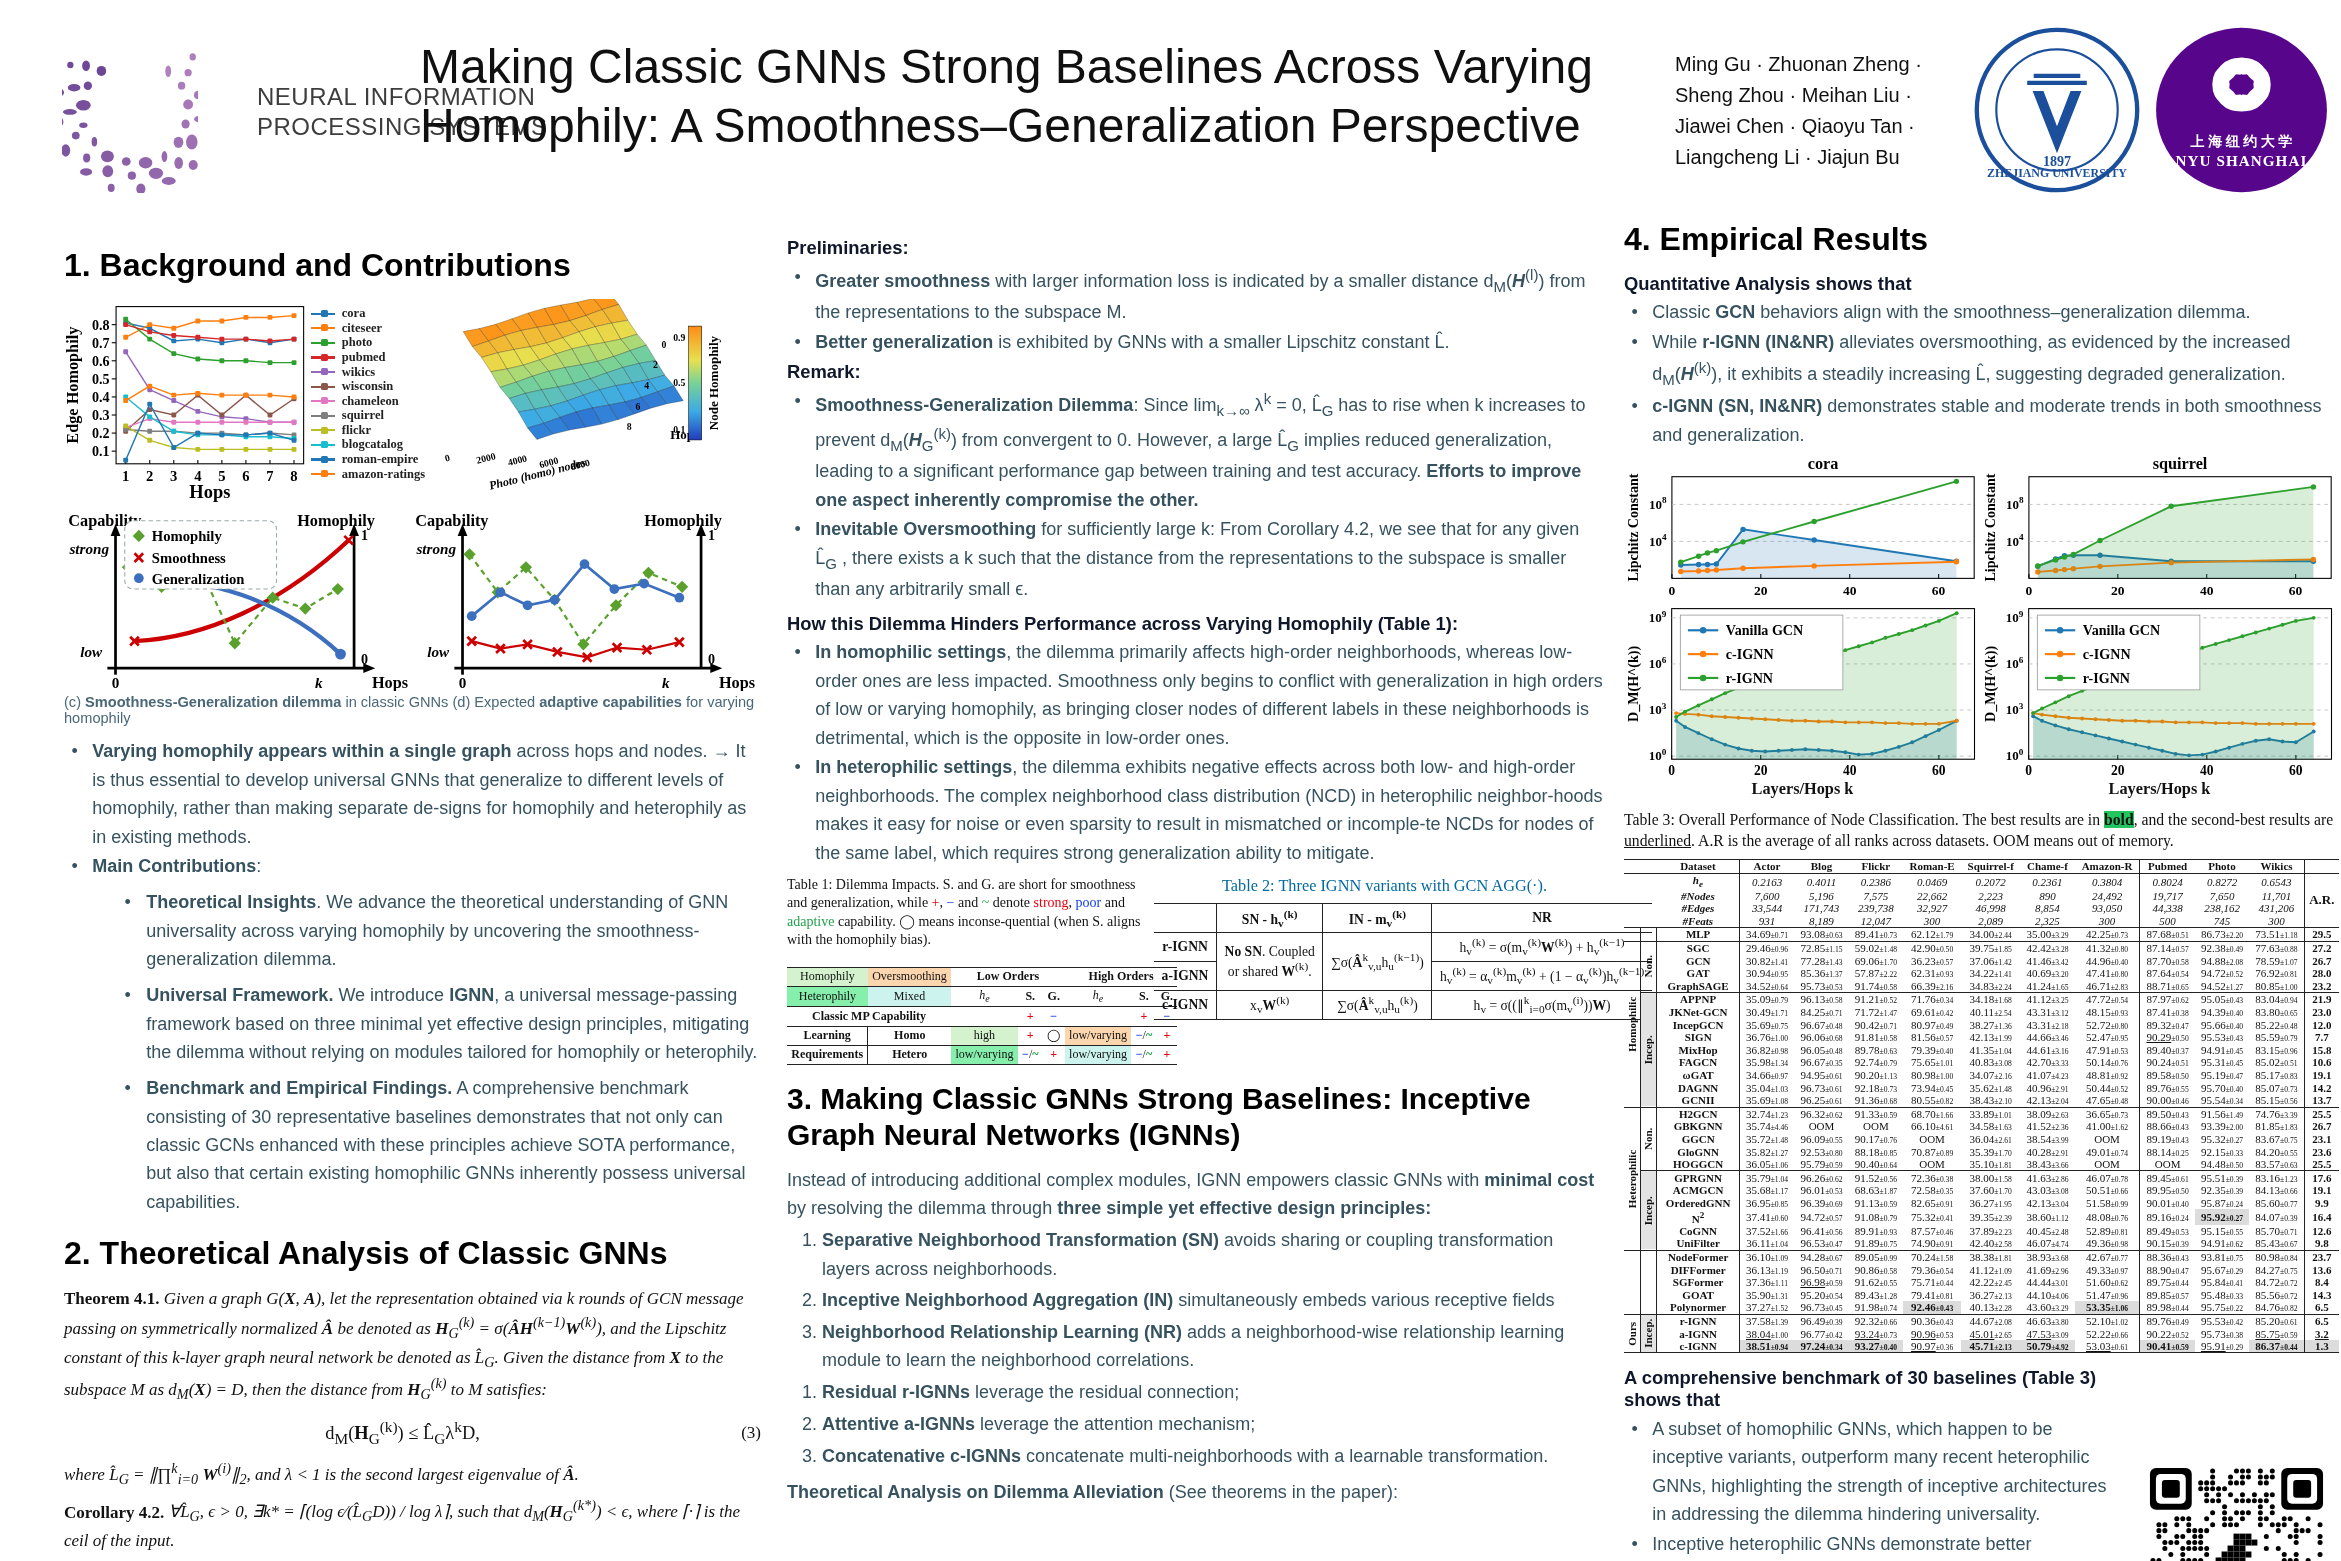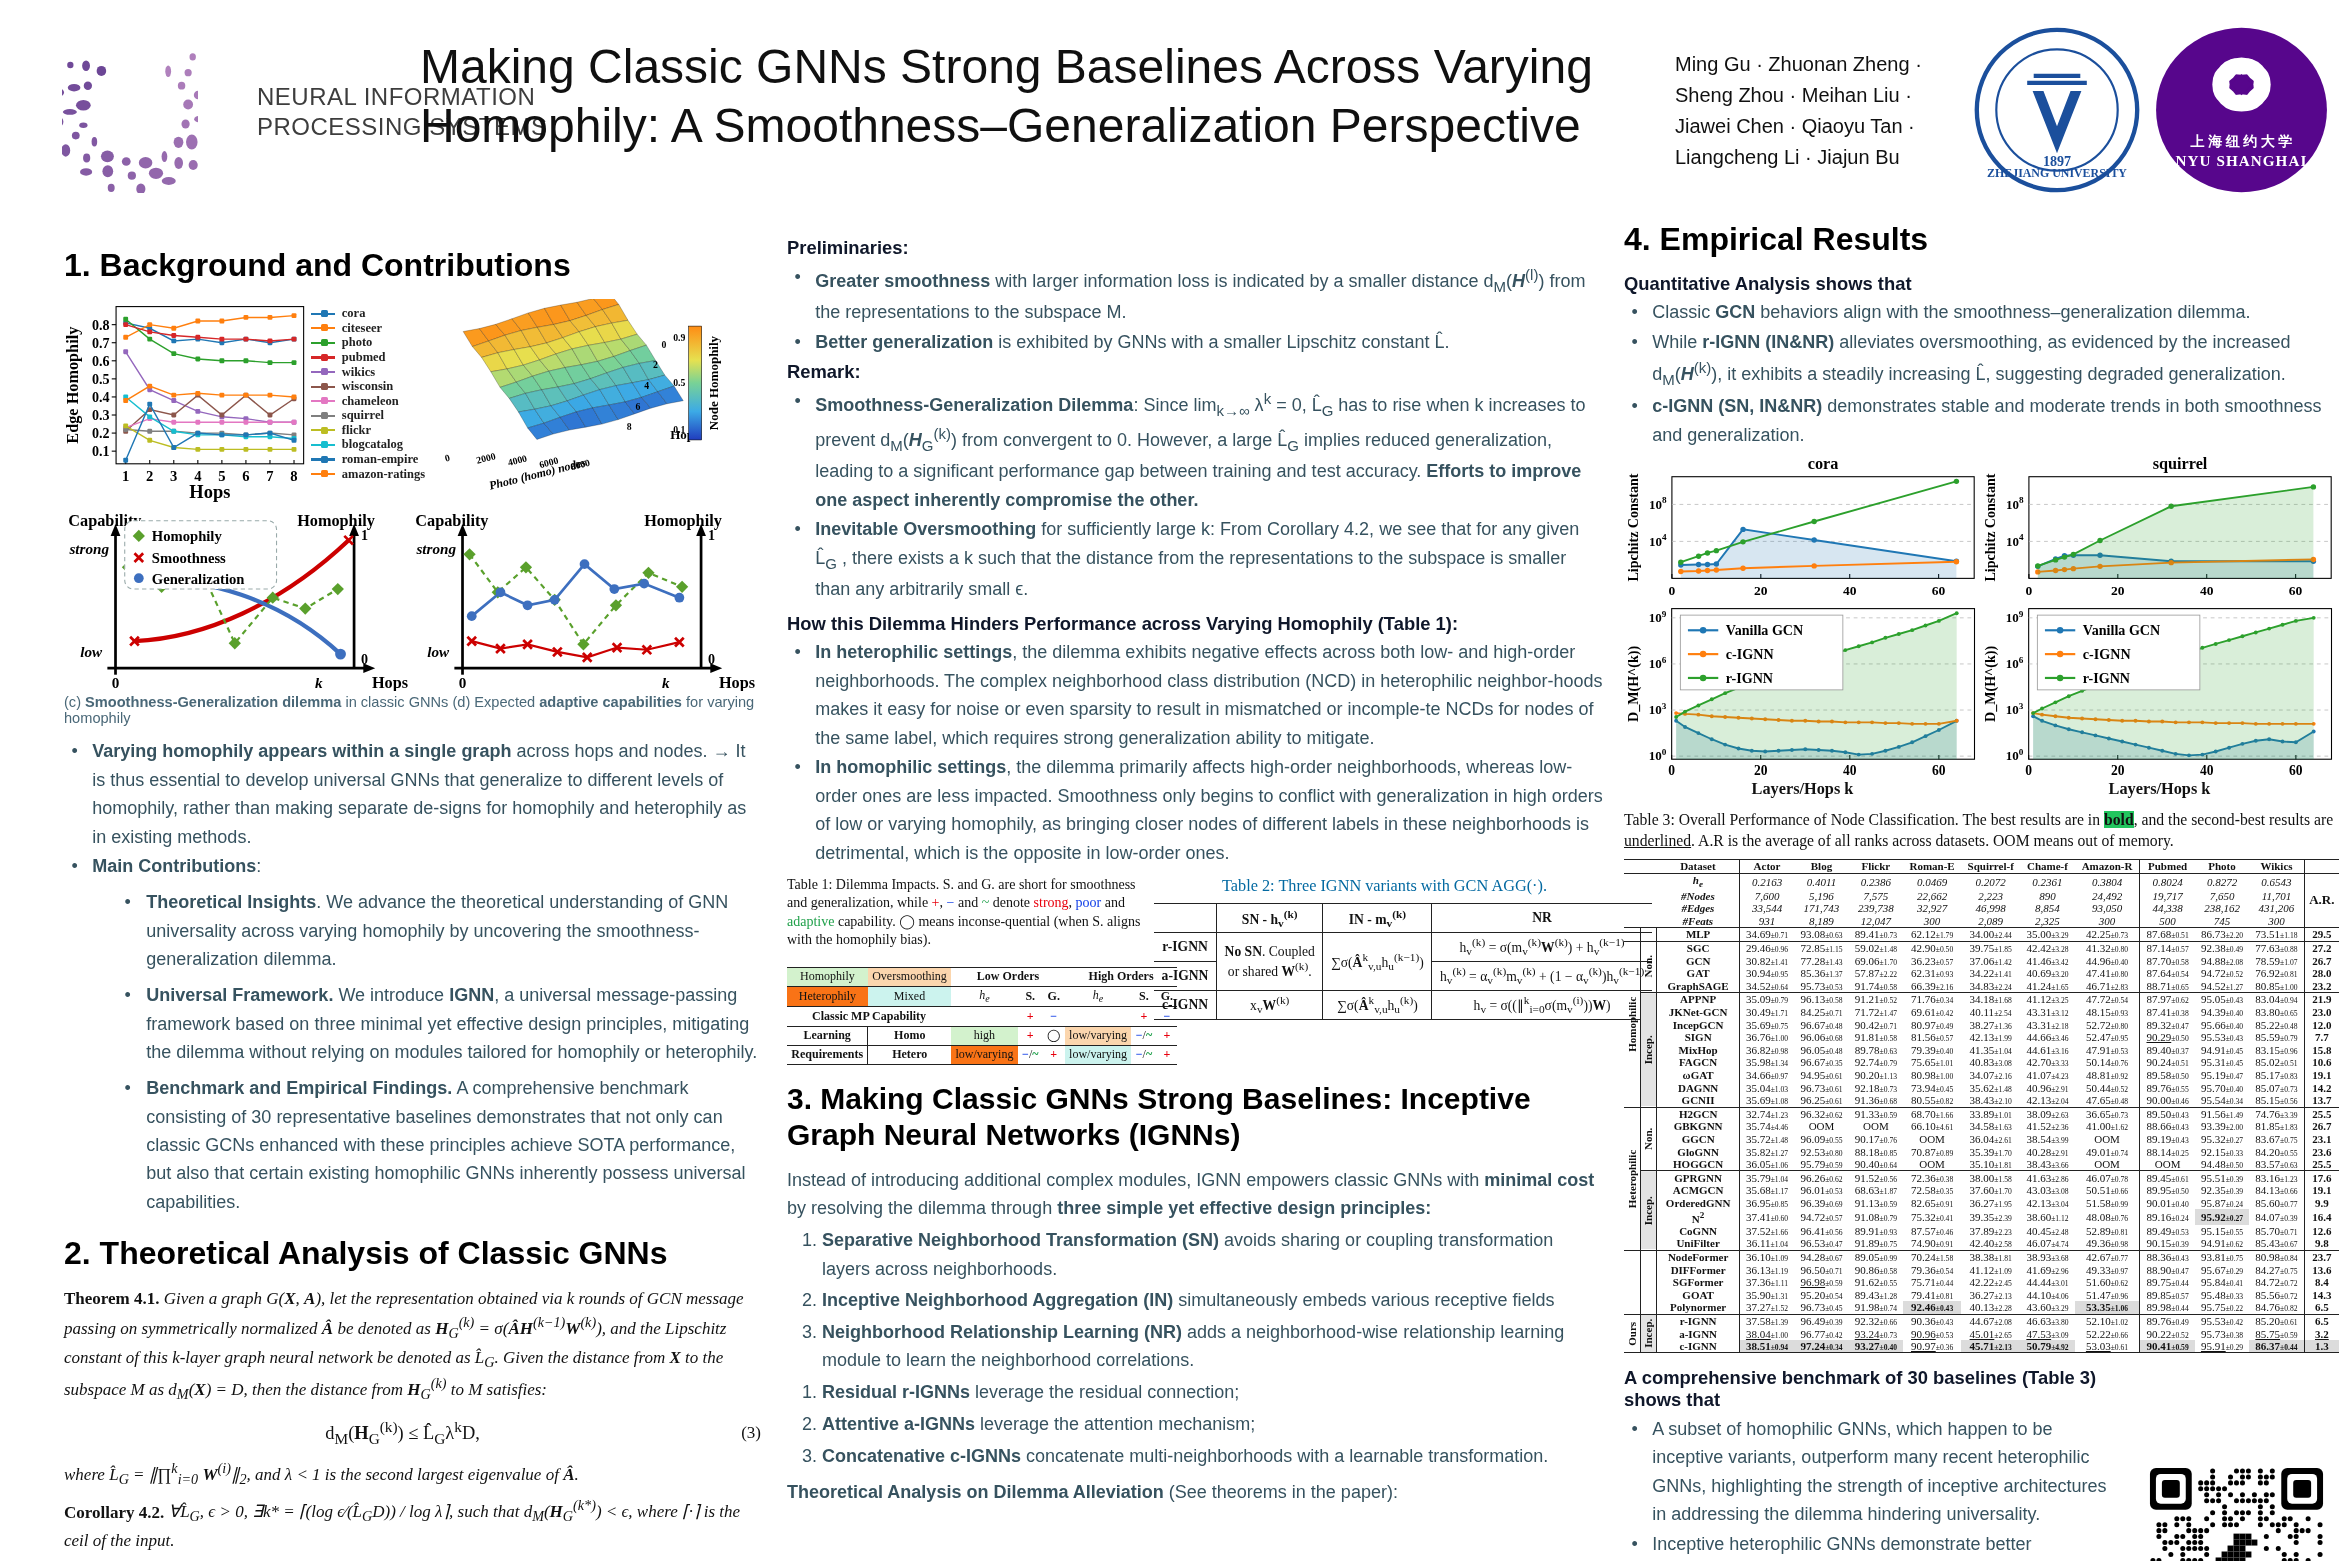--- a/index.html
+++ b/index.html
@@ -41,21 +41,21 @@
   .thm{font-family:"Liberation Serif",serif;font-size:17px;line-height:1.52;color:#111;}
   .thm .eq{display:flex;align-items:center;margin:8.7px 0;}
   .thm .eq .e{flex:1;text-align:center;font-size:18.4px;}
   
   .t1cap{font-family:"Liberation Serif",serif;font-size:14px;line-height:1.32;color:#111;margin-bottom:17px;}
   .red{color:#e8000d}.blu{color:#1240e8}.grn{color:#1fa04a}
   table{border-collapse:collapse;}
   .t1{font-family:"Liberation Serif",serif;font-size:12px;color:#111;border-top:1.6px solid #222;border-bottom:1.6px solid #222;}
   .t1 td,.t1 th{padding:1.6px 4.3px;text-align:center;white-space:nowrap;}
   .t1 .hl{border-bottom:1.1px solid #222;}
-  .bg-g{background:#d3f2cd}.bg-o{background:#fbd6ae}.bg-p{background:#f97316}.bg-c{background:#ccf3ee}
+  .bg-g{background:#d3f2cd}.bg-o{background:#fbd6ae}.bg-p{background:#86efac}.bg-c{background:#ccf3ee}
   .t1 .rowline{border-top:1.1px solid #222;}
   
   .t2cap{font-family:"Liberation Serif",serif;font-size:16.3px;color:#0369a1;text-align:center;margin:0 0 7.6px 0;}
   .t2{font-family:"Liberation Serif",serif;font-size:13.6px;color:#111;border-top:1.6px solid #222;border-bottom:1.6px solid #222;margin:0 auto;}
   .t2 td,.t2 th{border:0.8px solid #222;border-left:none;border-right:0.8px solid #222;padding:3.3px 7.6px;text-align:center;white-space:nowrap;}
   .t2 td:first-child,.t2 th:first-child{border-left:none;font-weight:bold;}
   .t2 td:last-child,.t2 th:last-child{border-right:none;}
   
   .t3cap{font-family:"Liberation Serif",serif;font-size:15.7px;color:#111;line-height:1.35;margin:9.8px 0 7.6px 0;}
   .t3cap u{text-decoration:underline;}
@@ -598,22 +598,22 @@
       <li><b>Greater smoothness</b> with larger information loss is indicated by a smaller distance d<sub>M</sub>(<b><i>H</i></b><sup>(l)</sup>) from the representations to the subspace M.</li>
       <li><b>Better generalization</b> is exhibited by GNNs with a smaller Lipschitz constant L̂.</li>
     </ul>
   <div class="mid-title">Remark:</div>
   <ul class="b">
       <li><b>Smoothness-Generalization Dilemma</b>: Since lim<sub>k→∞</sub> λ<sup>k</sup> = 0,  L̂<sub>G</sub> has to rise when k increases to prevent d<sub>M</sub>(<b><i>H</i></b><sub>G</sub><sup>(k)</sup>) from convergent to 0. However, a large L̂<sub>G</sub> implies reduced generalization, leading to a significant performance gap between training and test accuracy. <b>Efforts to improve one aspect inherently compromise the other.</b></li>
       <li><b>Inevitable Oversmoothing</b> for sufficiently large k: From Corollary 4.2, we see that for any given L̂<sub>G</sub> , there exists a k such that the distance from the representations to the subspace is smaller than any arbitrarily small ϵ.</li>
     </ul>
   <div class="mid-title" style="margin-top:9.8px">How this Dilemma Hinders Performance across Varying Homophily (Table 1):</div>
   <ul class="b">
+      <li><b>In homophilic settings</b>, the dilemma primarily affects high-order neighborhoods, whereas low-order ones are less impacted. Smoothness only begins to conflict with generalization in high orders of low or varying homophily, as bringing closer nodes of different labels in these neighborhoods is detrimental, which is the opposite in low-order ones.</li>
       <li><b>In heterophilic settings</b>, the dilemma exhibits negative effects across both low- and high-order neighborhoods. The complex neighborhood class distribution (NCD) in heterophilic neighbor-hoods makes it easy for noise or even sparsity to result in mismatched or incomple-te NCDs for nodes of the same label, which requires strong generalization ability to mitigate.</li>
-      <li><b>In homophilic settings</b>, the dilemma primarily affects high-order neighborhoods, whereas low-order ones are less impacted. Smoothness only begins to conflict with generalization in high orders of low or varying homophily, as bringing closer nodes of different labels in these neighborhoods is detrimental, which is the opposite in low-order ones.</li>
     </ul>
   <div style="display:flex;margin-top:8.7px;align-items:flex-start">
     <div style="width:355px">
       <div class="t1cap">Table 1:  Dilemma Impacts.  S. and G. are short for smoothness and generalization, while <span class="red">+</span>, <span class="blu">−</span> and <span class="grn">~</span> denote <span class="red">strong</span>, <span class="blu">poor</span> and <span class="grn">adaptive</span> capability. ◯ means inconse-quential (when S. aligns with the homophily bias).</div>
       <table class="t1" id="table1">
           <tbody>
             <tr class="hl">
               <td class="bg-g">Homophily</td>
               <td class="bg-o">Oversmoothing</td>
               <th colspan="3">Low Orders</th>

